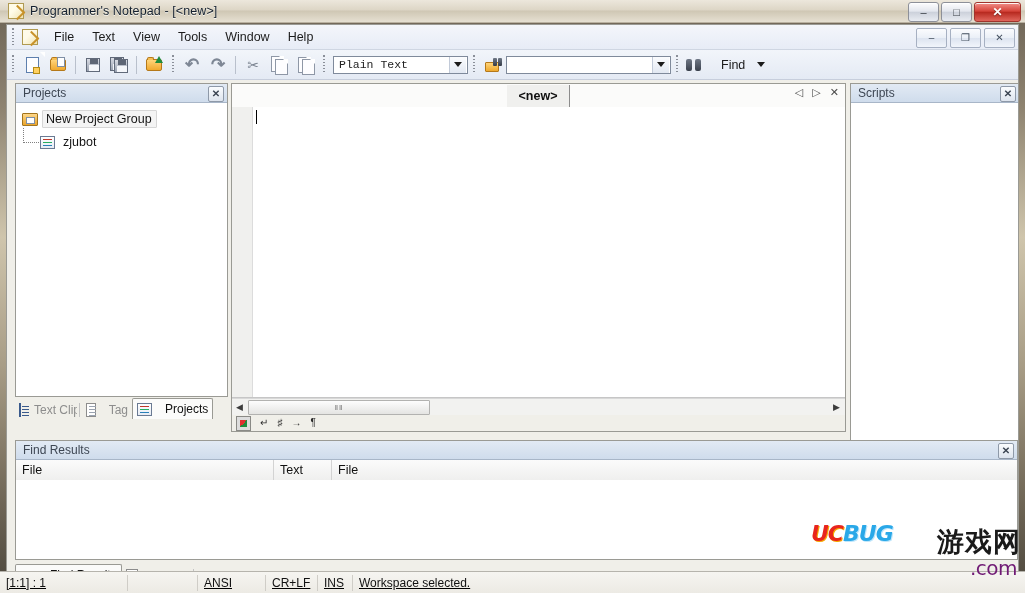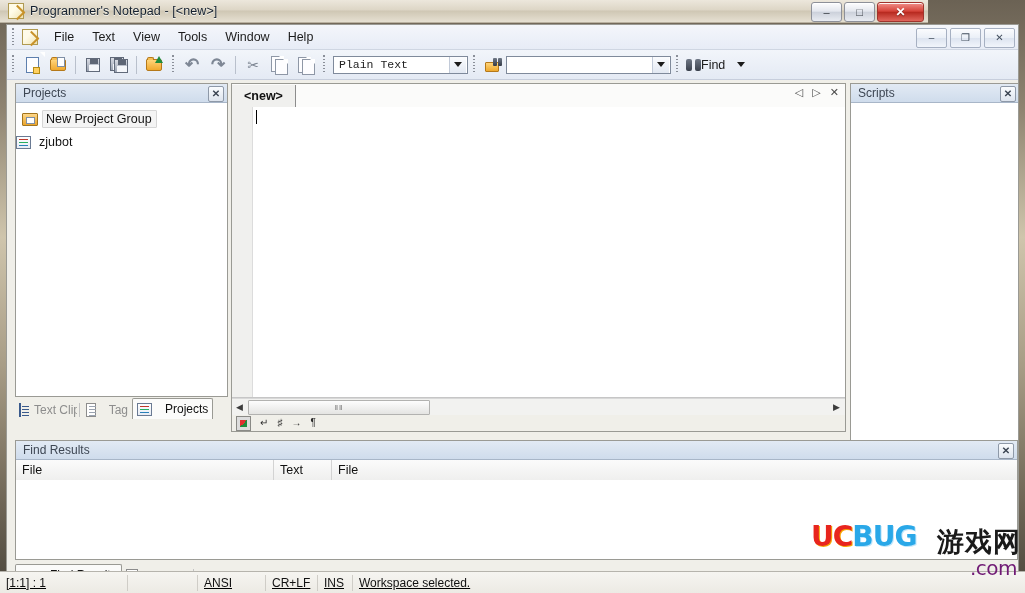--- a/index.html
+++ b/index.html
@@ -13,21 +13,21 @@
     background: linear-gradient(180deg,#6b6254 0%,#8e8370 18%,#cfc5ac 40%,#a79c85 62%,#6e6555 85%,#4b463c 100%);
   }
 
   
   #app-window {
     position: absolute; left: 0; top: 0; width: 1025px; height: 593px;
   }
 
   
   #title-bar {
-    position: absolute; left: 0; top: 0; width: 928px; height: 22px;
+    position: absolute; left: 0; top: 0; width: 1025px; height: 22px;
     background: linear-gradient(180deg,#ece7dc 0%,#ddd6c6 45%,#cfc7b4 50%,#e6e0d2 100%);
     border-bottom: 1px solid #b9b1a0;
     display: flex; align-items: center;
   }
   #title-bar .win-icon {
     width: 16px; height: 16px; margin-left: 8px; margin-right: 6px;
     position: relative; flex: none;
   }
   #title-bar .title-text {
     font-family: "Liberation Sans", sans-serif;
@@ -126,21 +126,21 @@
     width: 16px; height: 16px; margin-right: 1px;
     display: flex; align-items: center; justify-content: center;
     background: linear-gradient(180deg,#fbfcfe,#e2e8f2);
     border-left: 1px solid #c2cad8;
   }
   .tri-down { width:0;height:0;border-left:4px solid transparent;border-right:4px solid transparent;border-top:5px solid #1b1b1b; }
   #scheme-combo { width: 135px; margin-left: 3px; }
   #scheme-combo .combo-val { font-family: "Liberation Mono", monospace; font-size: 11.5px; }
   #find-combo { width: 165px; }
   .find-btn {
-    display: flex; align-items: center; height: 22px; padding: 0 3px; gap: 0;
+    display: flex; align-items: center; height: 22px; padding: 0 3px; gap: 20px;
   }
   .find-btn .lbl { font-size: 12.5px; color: #1b1b1b; }
 
   
   #dock-row {
     position: absolute; left: 2px; top: 58px; right: 2px; height: 355px;
   }
 
   
   .panel {
@@ -171,21 +171,21 @@
   #projects-panel { left: 6px; top: 0; width: 213px; height: 314px; }
   #project-tree {
     position: absolute; left: 0; right: 0; top: 19px; bottom: 0;
     background: #fff; overflow: hidden;
   }
   .tree-node {
     display: flex; align-items: center; height: 20px; position: relative;
     font-size: 12.5px; color: #141414; white-space: nowrap;
   }
   .tree-node.root { margin-left: 6px; margin-top: 6px; }
-  .tree-node.child { margin-top: 3px; }
+  .tree-node.child { margin-left: 24px; margin-top: 3px; }
   .tree-node .node-label {
     padding: 1px 4px 1px 3px;
   }
   .tree-node.root .node-label {
     border: 1px solid #d6d6d6; background: #f4f4f4; border-radius: 1px;
   }
   .tree-elbow {
     position: absolute; left: -17px; top: -4px; width: 15px; height: 14px;
     border-left: 1px dotted #808080; border-bottom: 1px dotted #808080;
   }
@@ -210,21 +210,21 @@
   
   #editor-group {
     position: absolute; left: 222px; top: 0; width: 615px; height: 349px;
     box-sizing: border-box;
     background: #f4f4f2;
     border: 1px solid #9a9a94;
   }
   #editor-tabbar {
     position: absolute; left: 0; top: 0; right: 0; height: 23px;
     background: #fbfbfa; border-bottom: 1px solid #8c8c8c;
-    display: flex; align-items: flex-end;
+    display: flex; align-items: flex-end; justify-content: center;
   }
   #editor-tab {
     height: 22px; display: flex; align-items: center; padding: 0 12px;
     background: #f0f0ee; border-right: 1px solid #8c8c8c;
     font-size: 12.5px; font-weight: bold; color: #111;
     font-family: "Liberation Sans", sans-serif;
   }
   #tabbar-tools {
     position: absolute; right: 6px; top: 3px; display: flex; gap: 9px; align-items: center;
   }
@@ -316,21 +316,21 @@
   .sb-cell.last { border-right: none; }
 
   
   #watermark {
     position: absolute; right: 4px; bottom: 18px;
     width: 210px; height: 52px; pointer-events: none;
     font-family: "DejaVu Sans", sans-serif;
   }
   #wm-line1 {
     position: absolute; left: 0; top: 0; display: flex; align-items: flex-end;
-    font-weight: bold; font-size: 28px; line-height: 1;
+    font-weight: bold; font-style: italic; font-size: 22px; line-height: 1;
     letter-spacing: -1px;
   }
   #wm-uc { color: #e8251e; text-shadow: 1px 1px 0 #f7a600; }
   #wm-bug { color: #2aa8e8; text-shadow: 1px 1px 0 #bfe6fb; }
   #wm-cn {
     position: absolute; right: 0; top: 1px;
     font-family: "DejaVu Sans", sans-serif;
     font-size: 27px; font-weight: bold; color: #1a1a1a; letter-spacing: 1px;
   }
   #wm-com {

